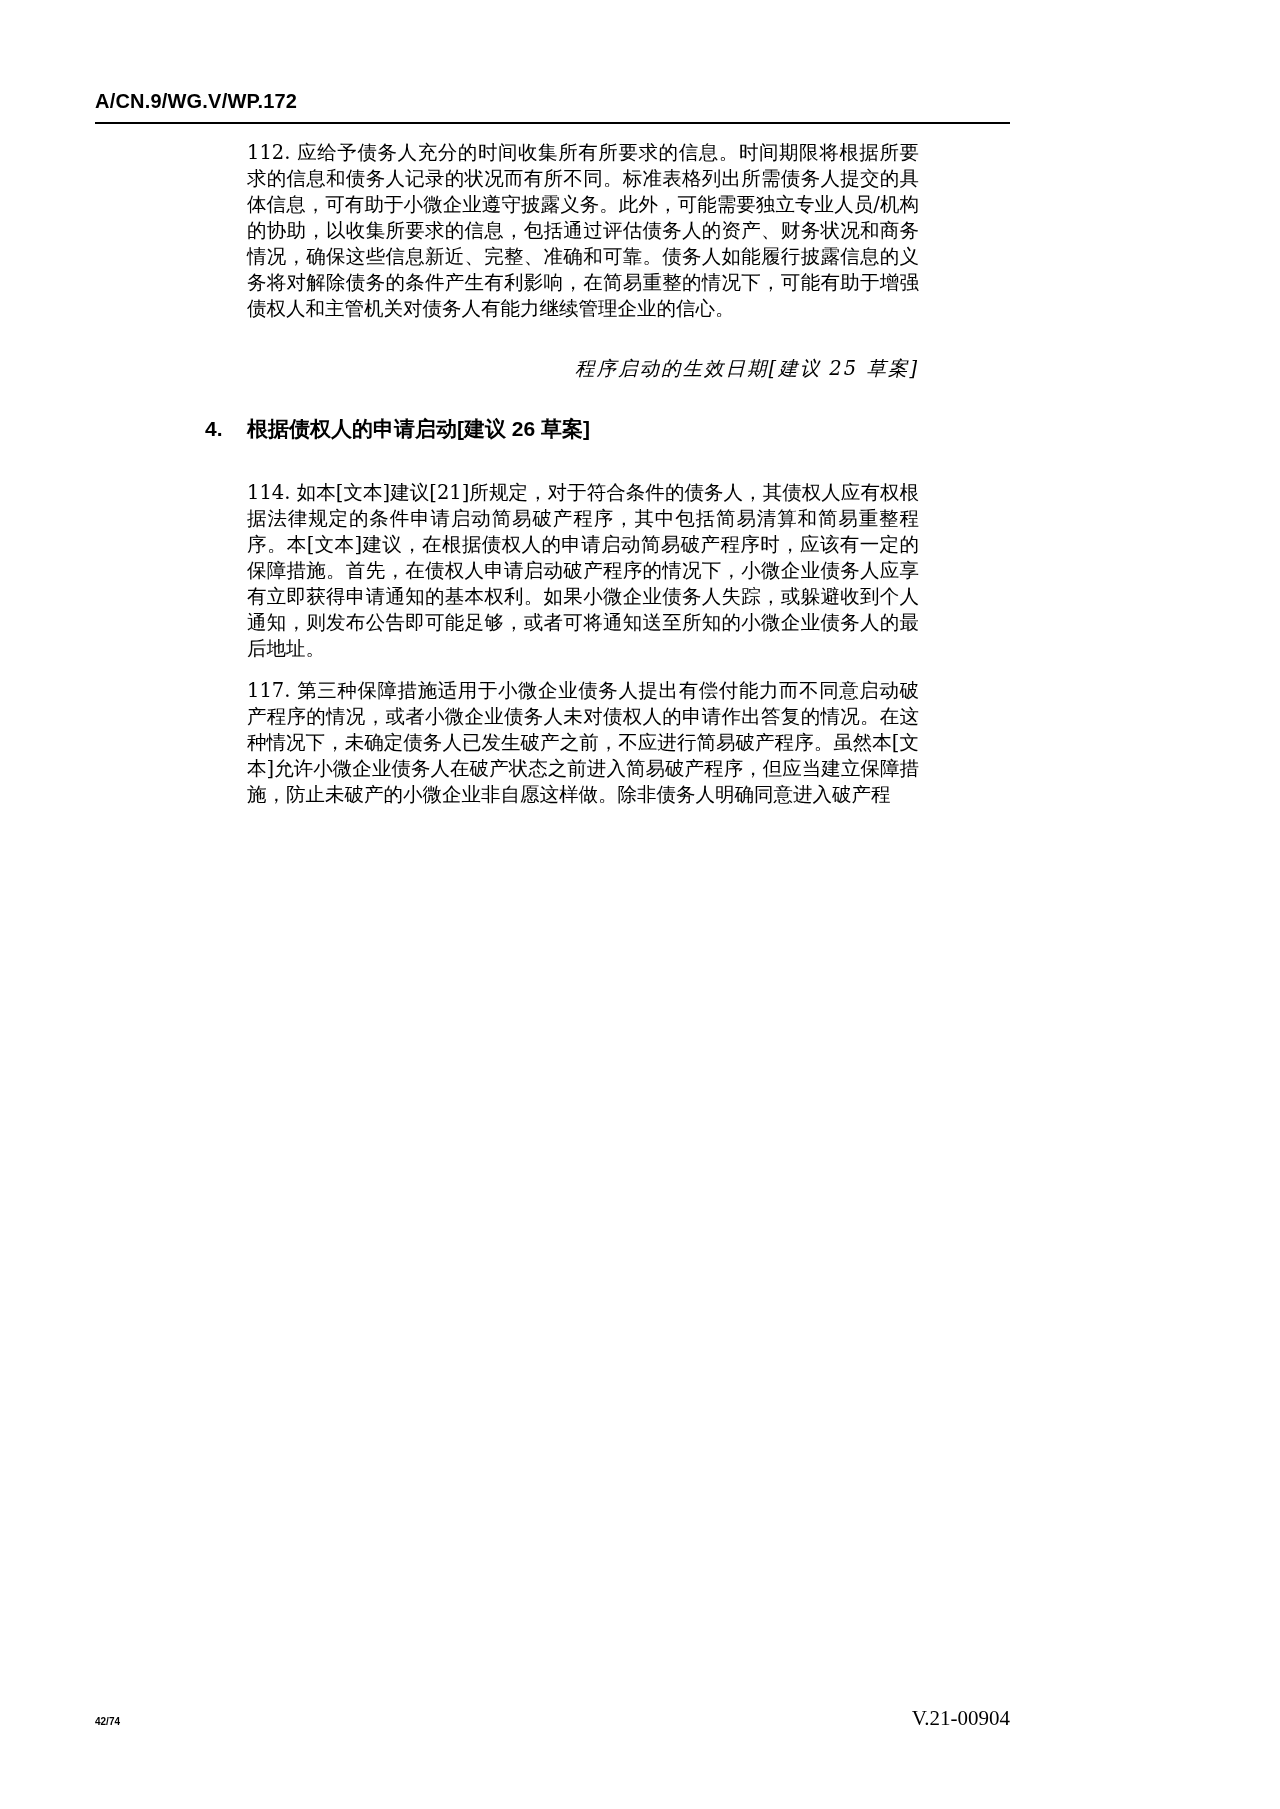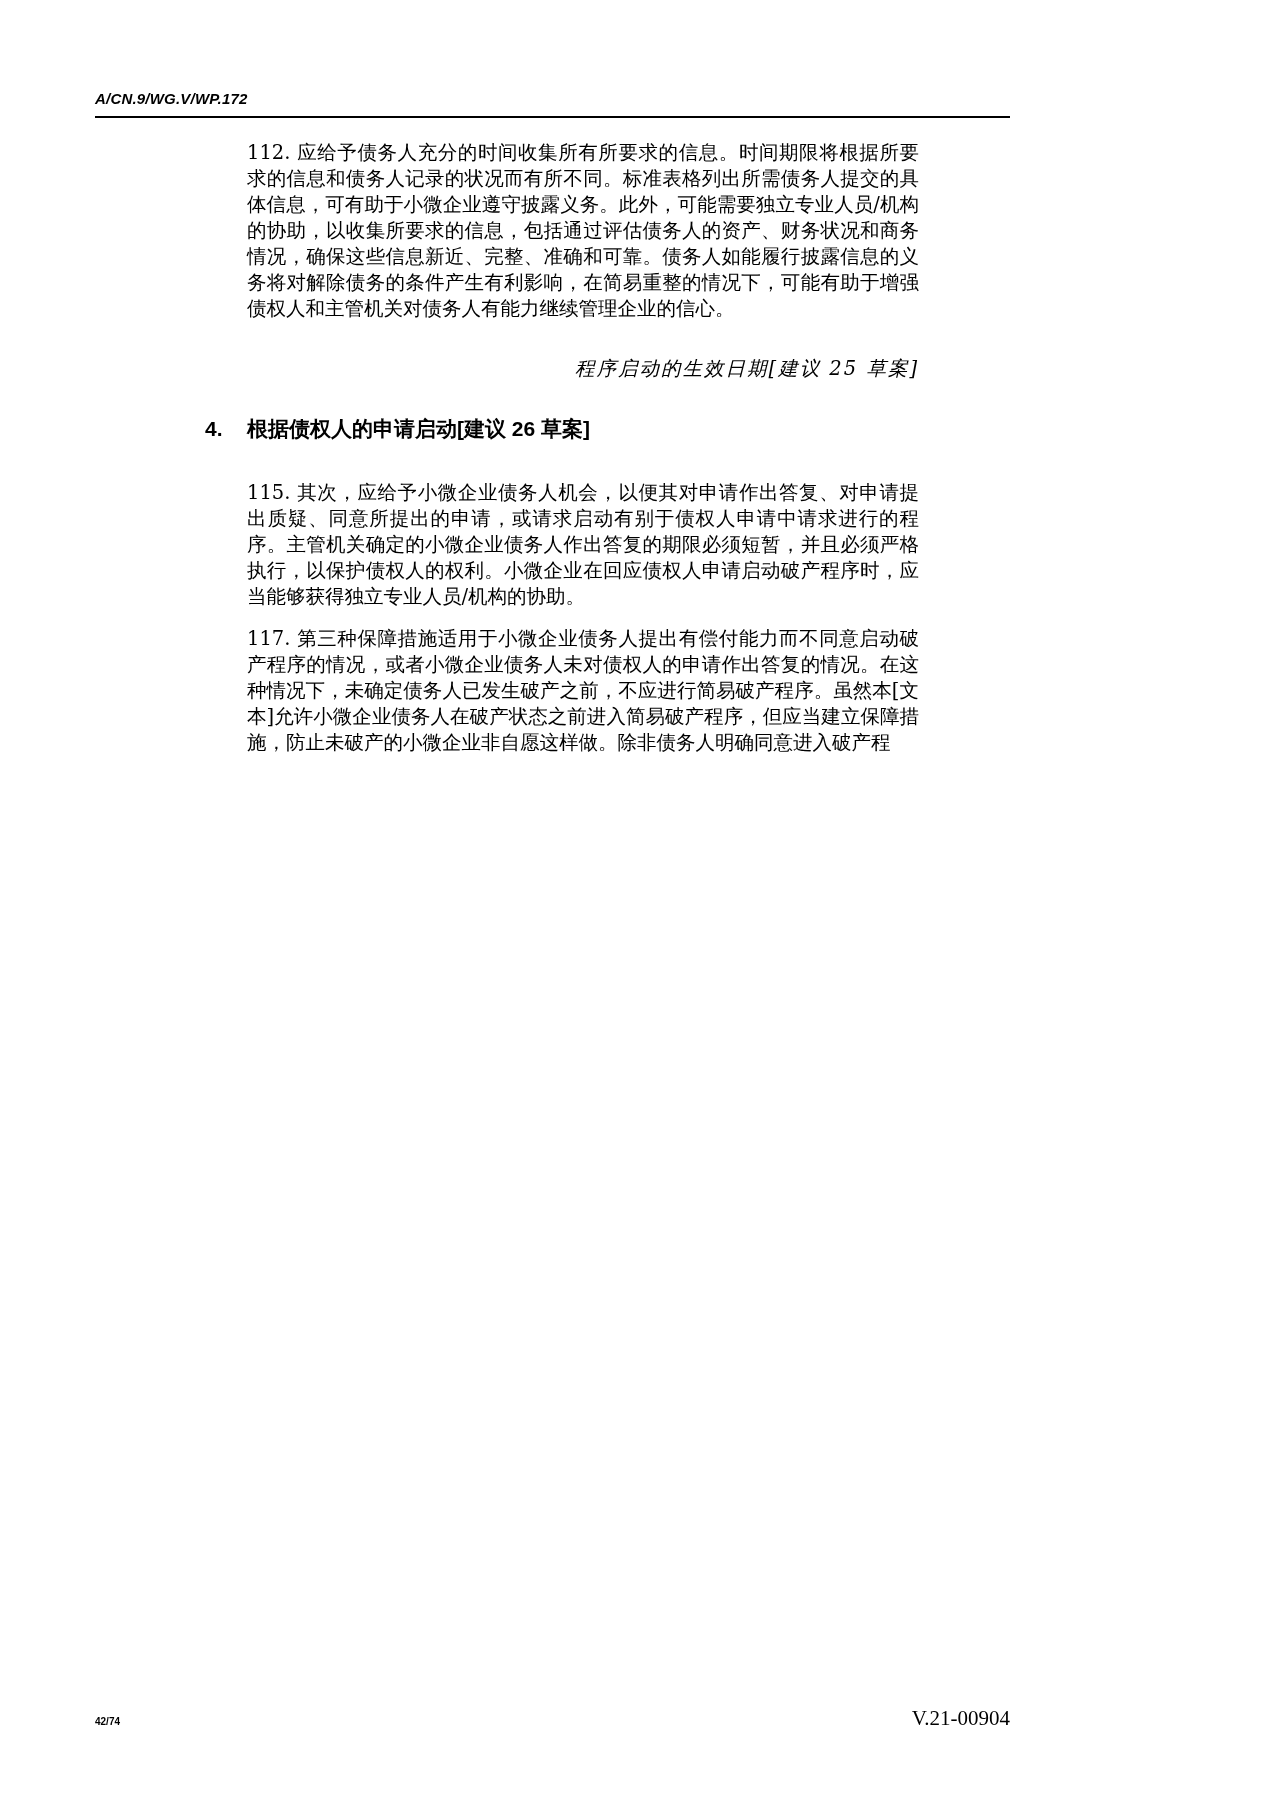--- a/index.html
+++ b/index.html
@@ -22,23 +22,22 @@
     position: absolute;
     left: 95px;
     top: 90px;
     width: 915px;
     border-bottom: 2px solid #000000;
     padding-bottom: 9px;
   }
   .doc-symbol {
     font-family: "Liberation Sans", sans-serif;
     font-weight: bold;
-    font-size: 15px;
+    font-size: 20px;
     letter-spacing: 0.2px;
-    font-style: italic;
   }
   .doc-body {
     position: absolute;
     left: 247px;
     top: 140px;
     width: 672px;
     font-size: 19.5px;
     line-height: 26px;
     text-align: justify;
   }
@@ -99,22 +98,22 @@
     <p class="para">112. 应给予债务人充分的时间收集所有所要求的信息。时间期限将根据所要求的信息和债务人记录的状况而有所不同。标准表格列出所需债务人提交的具体信息，可有助于小微企业遵守披露义务。此外，可能需要独立专业人员/机构的协助，以收集所要求的信息，包括通过评估债务人的资产、财务状况和商务情况，确保这些信息新近、完整、准确和可靠。债务人如能履行披露信息的义务将对解除债务的条件产生有利影响，在简易重整的情况下，可能有助于增强债权人和主管机关对债务人有能力继续管理企业的信心。</p>
 
     <h3 class="subheading">程序启动的生效日期[建议 25 草案]</h3>
 
 
     <h2 class="section-heading">
       <span class="section-number">4.</span>
       <span class="section-title">根据债权人的申请启动[建议 26 草案]</span>
     </h2>
 
+    <p class="para">114. 如本[文本]建议[21]所规定，对于符合条件的债务人，其债权人应有权根据法律规定的条件申请启动简易破产程序，其中包括简易清算和简易重整程序。本[文本]建议，在根据债权人的申请启动简易破产程序时，应该有一定的保障措施。首先，在债权人申请启动破产程序的情况下，小微企业债务人应享有立即获得申请通知的基本权利。如果小微企业债务人失踪，或躲避收到个人通知，则发布公告即可能足够，或者可将通知送至所知的小微企业债务人的最后地址。</p>
 
-    <p class="para">115. 其次，应给予小微企业债务人机会，以便其对申请作出答复、对申请提出质疑、同意所提出的申请，或请求启动有别于债权人申请中请求进行的程序。主管机关确定的小微企业债务人作出答复的期限必须短暂，并且必须严格执行，以保护债权人的权利。小微企业在回应债权人申请启动破产程序时，应当能够获得独立专业人员/机构的协助。</p>
 
 
     <p class="para">117. 第三种保障措施适用于小微企业债务人提出有偿付能力而不同意启动破产程序的情况，或者小微企业债务人未对债权人的申请作出答复的情况。在这种情况下，未确定债务人已发生破产之前，不应进行简易破产程序。虽然本[文本]允许小微企业债务人在破产状态之前进入简易破产程序，但应当建立保障措施，防止未破产的小微企业非自愿这样做。除非债务人明确同意进入破产程</p>
 
   </main>
 
   <footer class="doc-footer">
     <span class="page-number">42/74</span>
     <span class="doc-id">V.21-00904</span>
   </footer>

